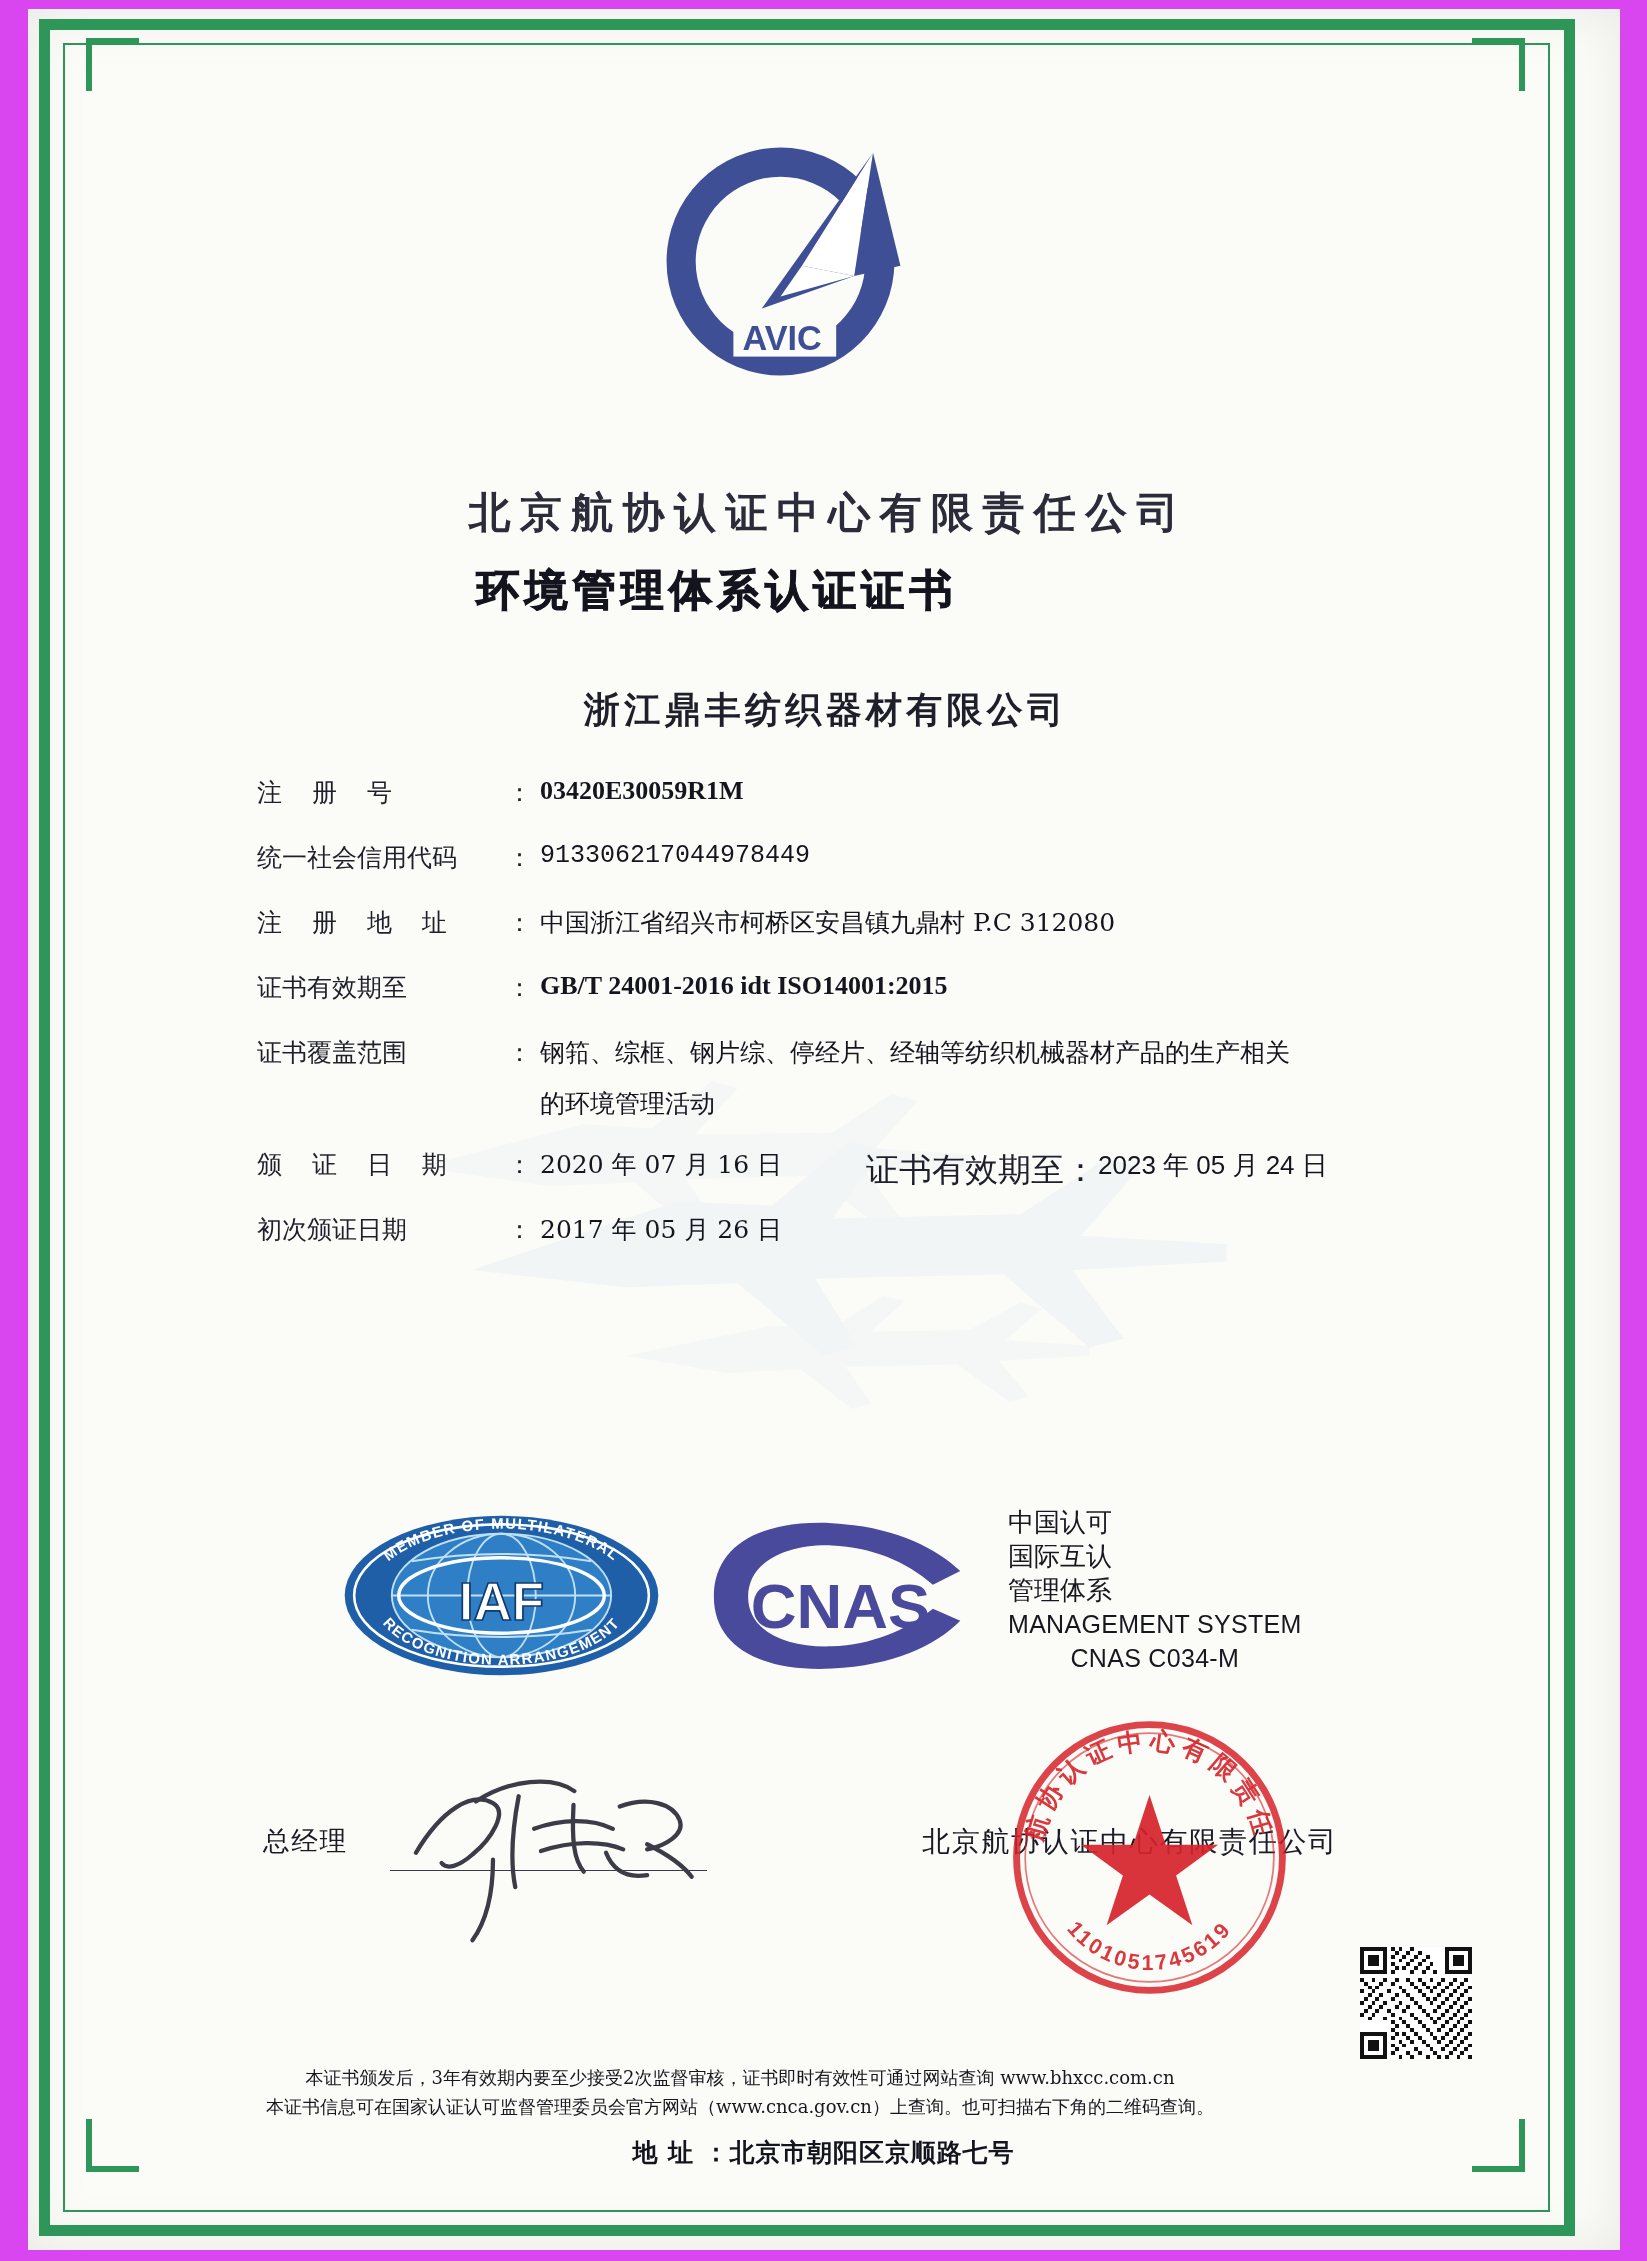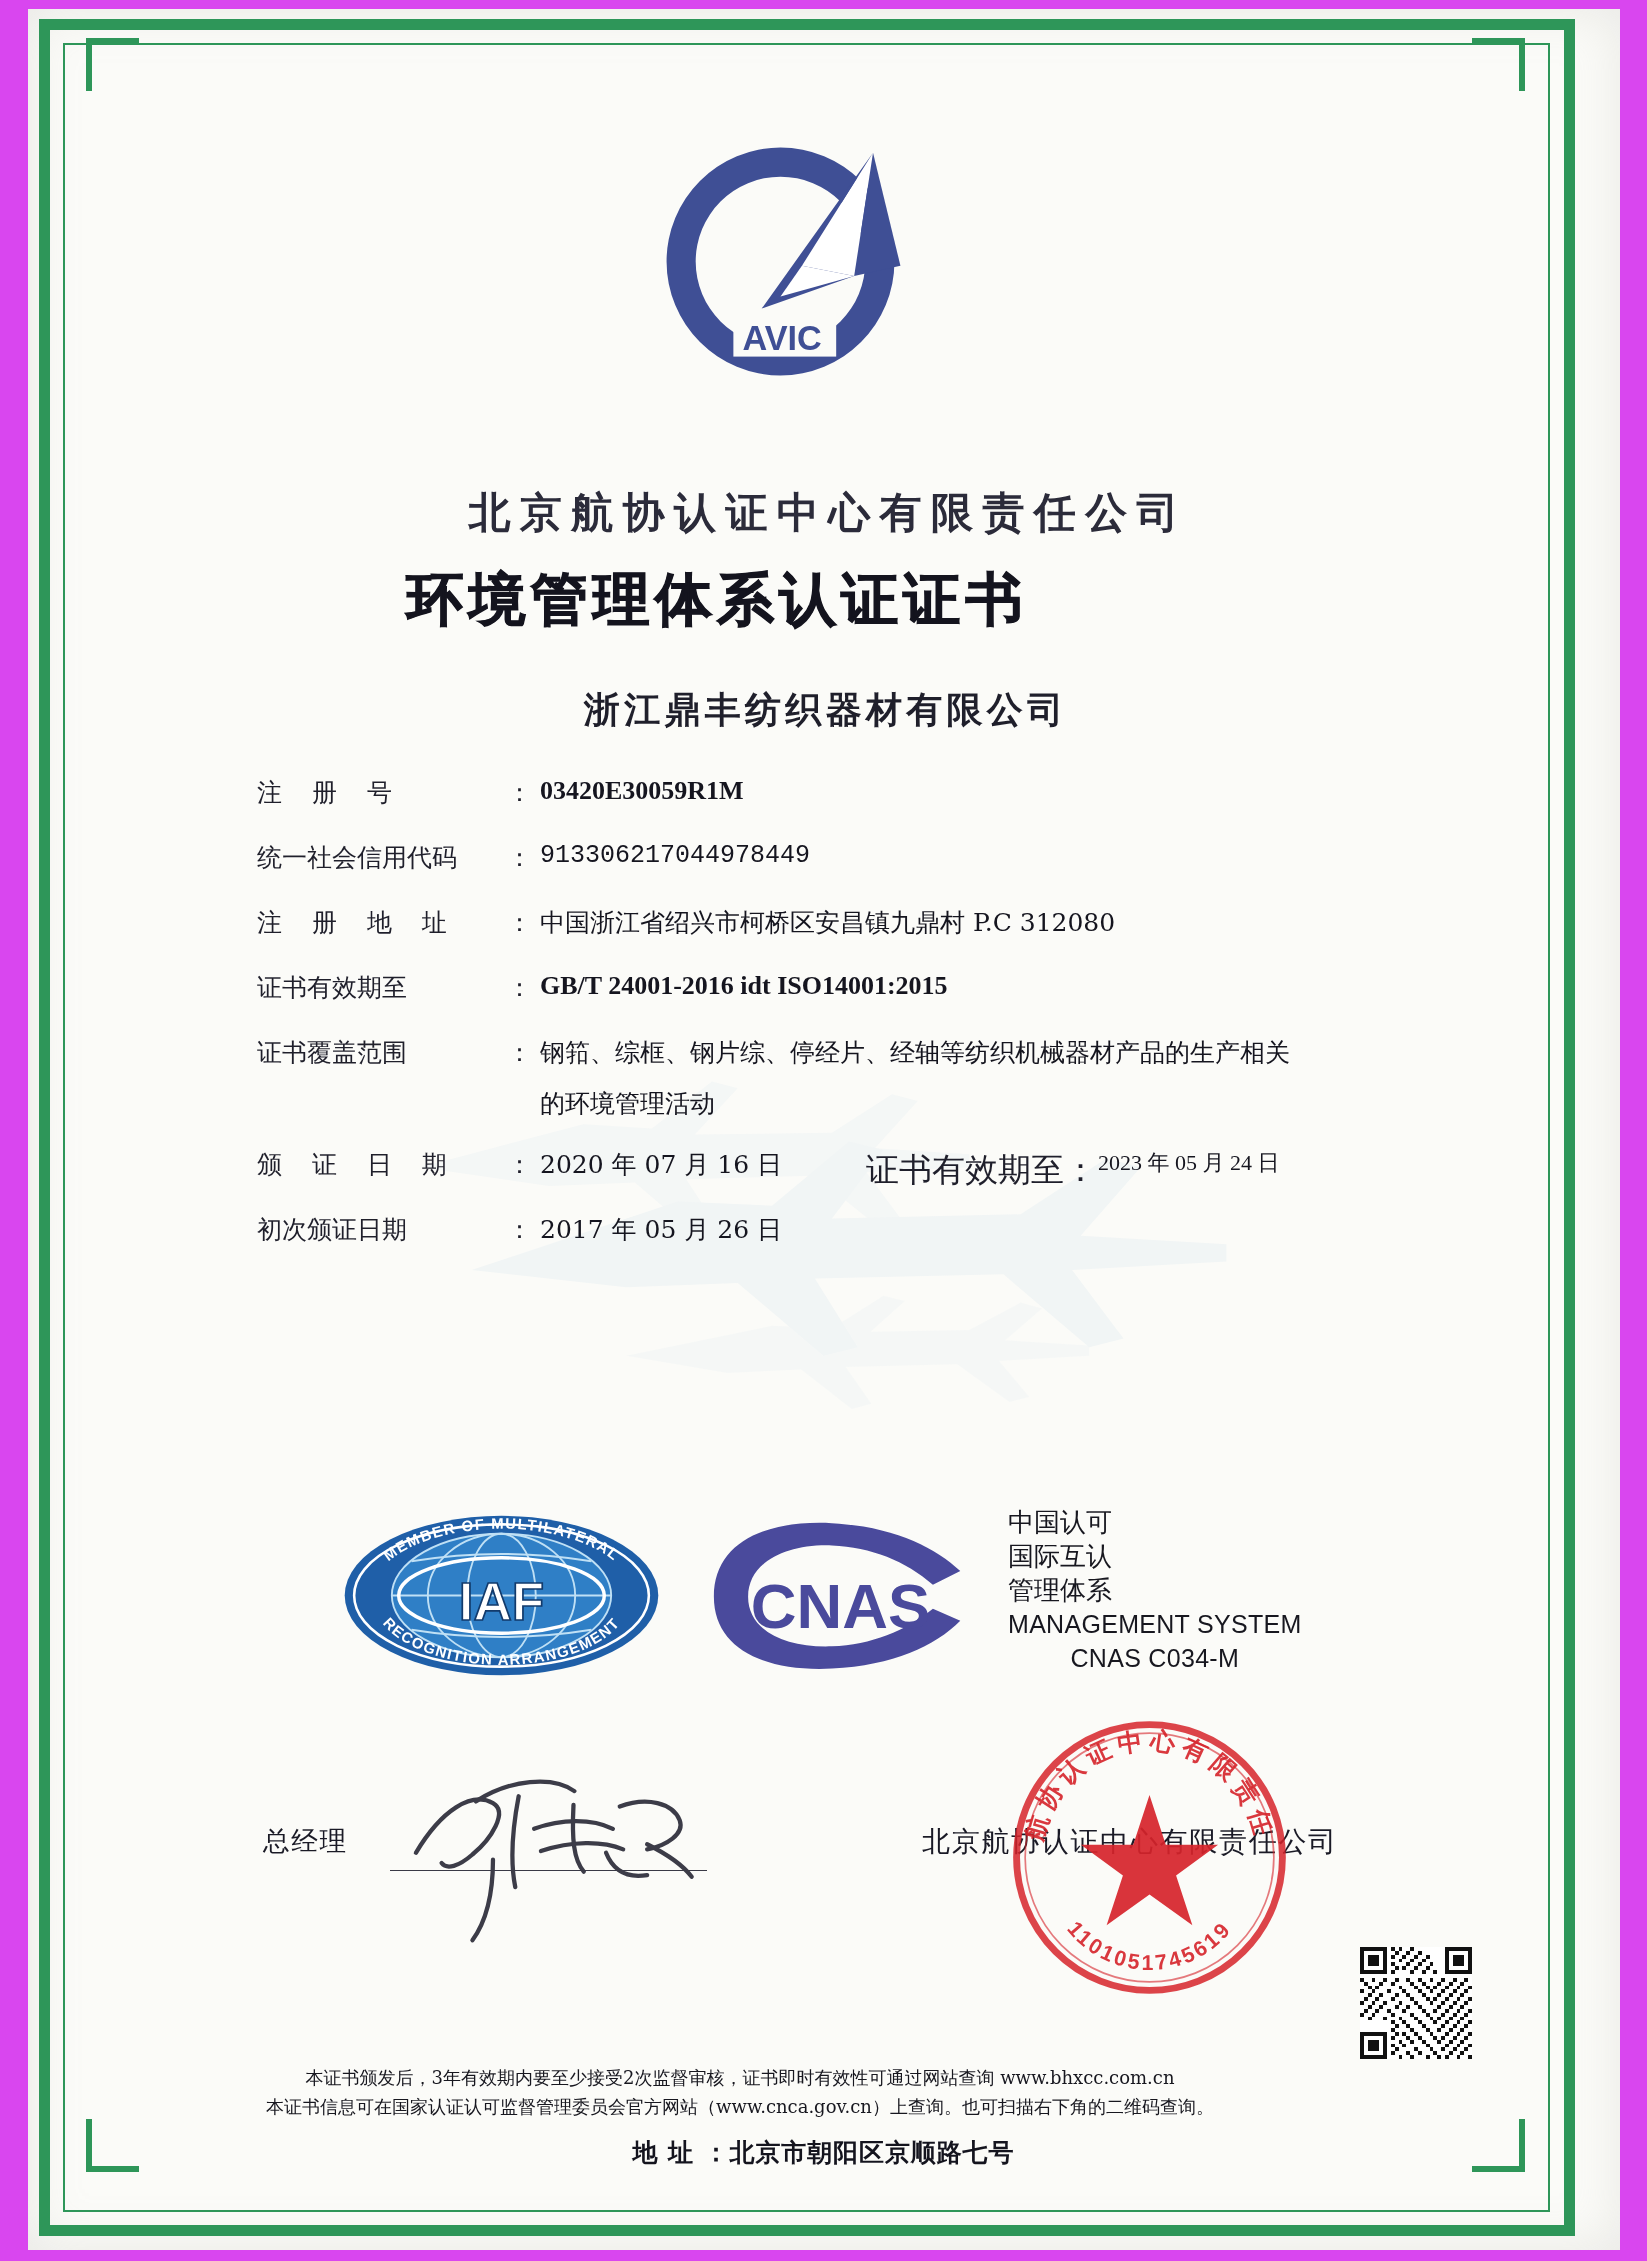--- a/index.html
+++ b/index.html
@@ -82,21 +82,21 @@
     color: #2b2b3a;
     font-family: "DejaVu Serif", serif;
     font-weight: 600;
     text-indent: 9.4px;
   }
   .cert-title {
     position: absolute;
     left: 0; top: 562px;
     width: 1429px;
     text-align: center;
-    font-size: 57px;
+    font-size: 43px;
     letter-spacing: 5.1px;
     color: #14141e;
     font-family: "DejaVu Sans", sans-serif;
     font-weight: 700;
     text-indent: 5.1px;
     -webkit-text-stroke: 1px #14141e;
   }
   .company-name {
     position: absolute;
     left: 0; top: 686px;
@@ -158,23 +158,23 @@
     position: absolute;
     left: 609px; top: 0;
     font-size: 33px;
     color: #1f1f2b;
     font-family: "DejaVu Serif", serif;
     white-space: nowrap;
   }
   .date-second-value {
     position: absolute;
     left: 841px; top: 0;
-    font-size: 22px;
+    font-size: 26px;
     color: #15151f;
-    font-family: Liberation Serif, serif;
+    font-family: Liberation Sans, sans-serif;
     white-space: nowrap;
   }
 
   
   .iaf-mark {
     position: absolute;
     left: 343px; top: 1514px;
     width: 317px; height: 163px;
   }
   .cnas-mark {

